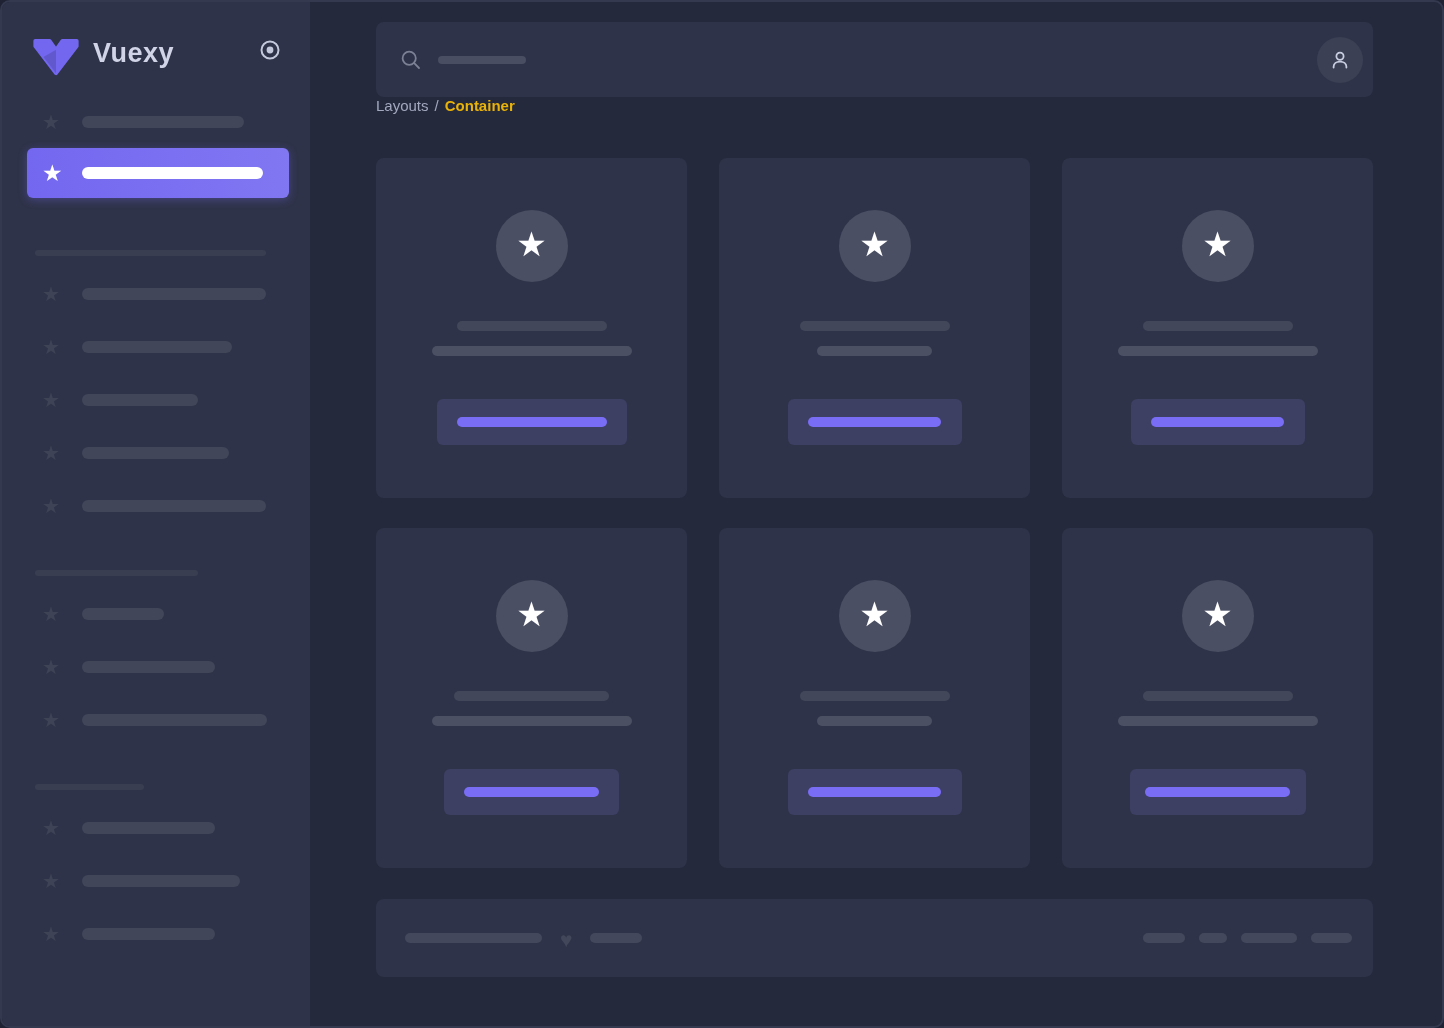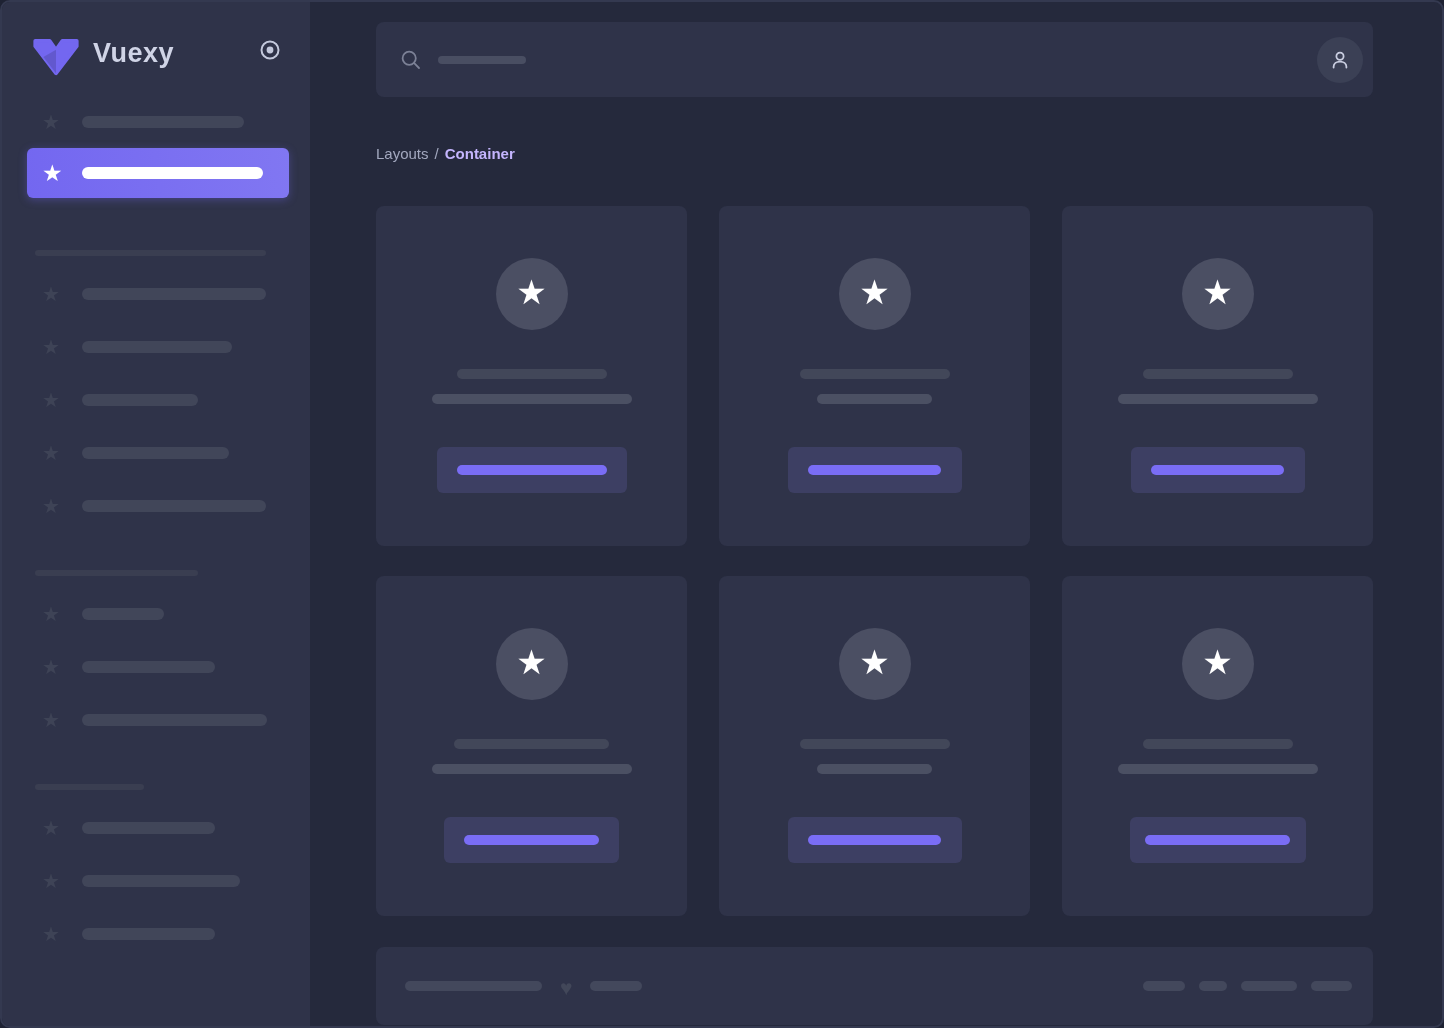--- a/index.html
+++ b/index.html
@@ -75,25 +75,24 @@
   }
   .search-zone{display:flex;align-items:center;flex:1;cursor:text;}
   .search-icon{width:22px;height:22px;}
   .search-placeholder{height:8px;border-radius:4px;background:#494e62;margin-left:16px;}
   .avatar-btn{
     margin-left:auto;width:46px;height:46px;border-radius:50%;
     background:#3b4055;display:flex;align-items:center;justify-content:center;
     cursor:pointer;
   }
   .breadcrumb{
-    margin-top:48px;
     font-size:15px;color:#a3a8bf;
     display:flex;align-items:baseline;gap:6px;
   }
-  .breadcrumb .current{font-weight:700;color:#c4b5fd;}
+  .breadcrumb .current{font-weight:700;color:#eab308;}
   
   .card-grid{
     margin-top:44px;
     display:grid;
     grid-template-columns:repeat(3,1fr);
     column-gap:32px;row-gap:30px;
   }
   .card{
     height:340px;background:var(--surface-bg);
     border-radius:8px;

